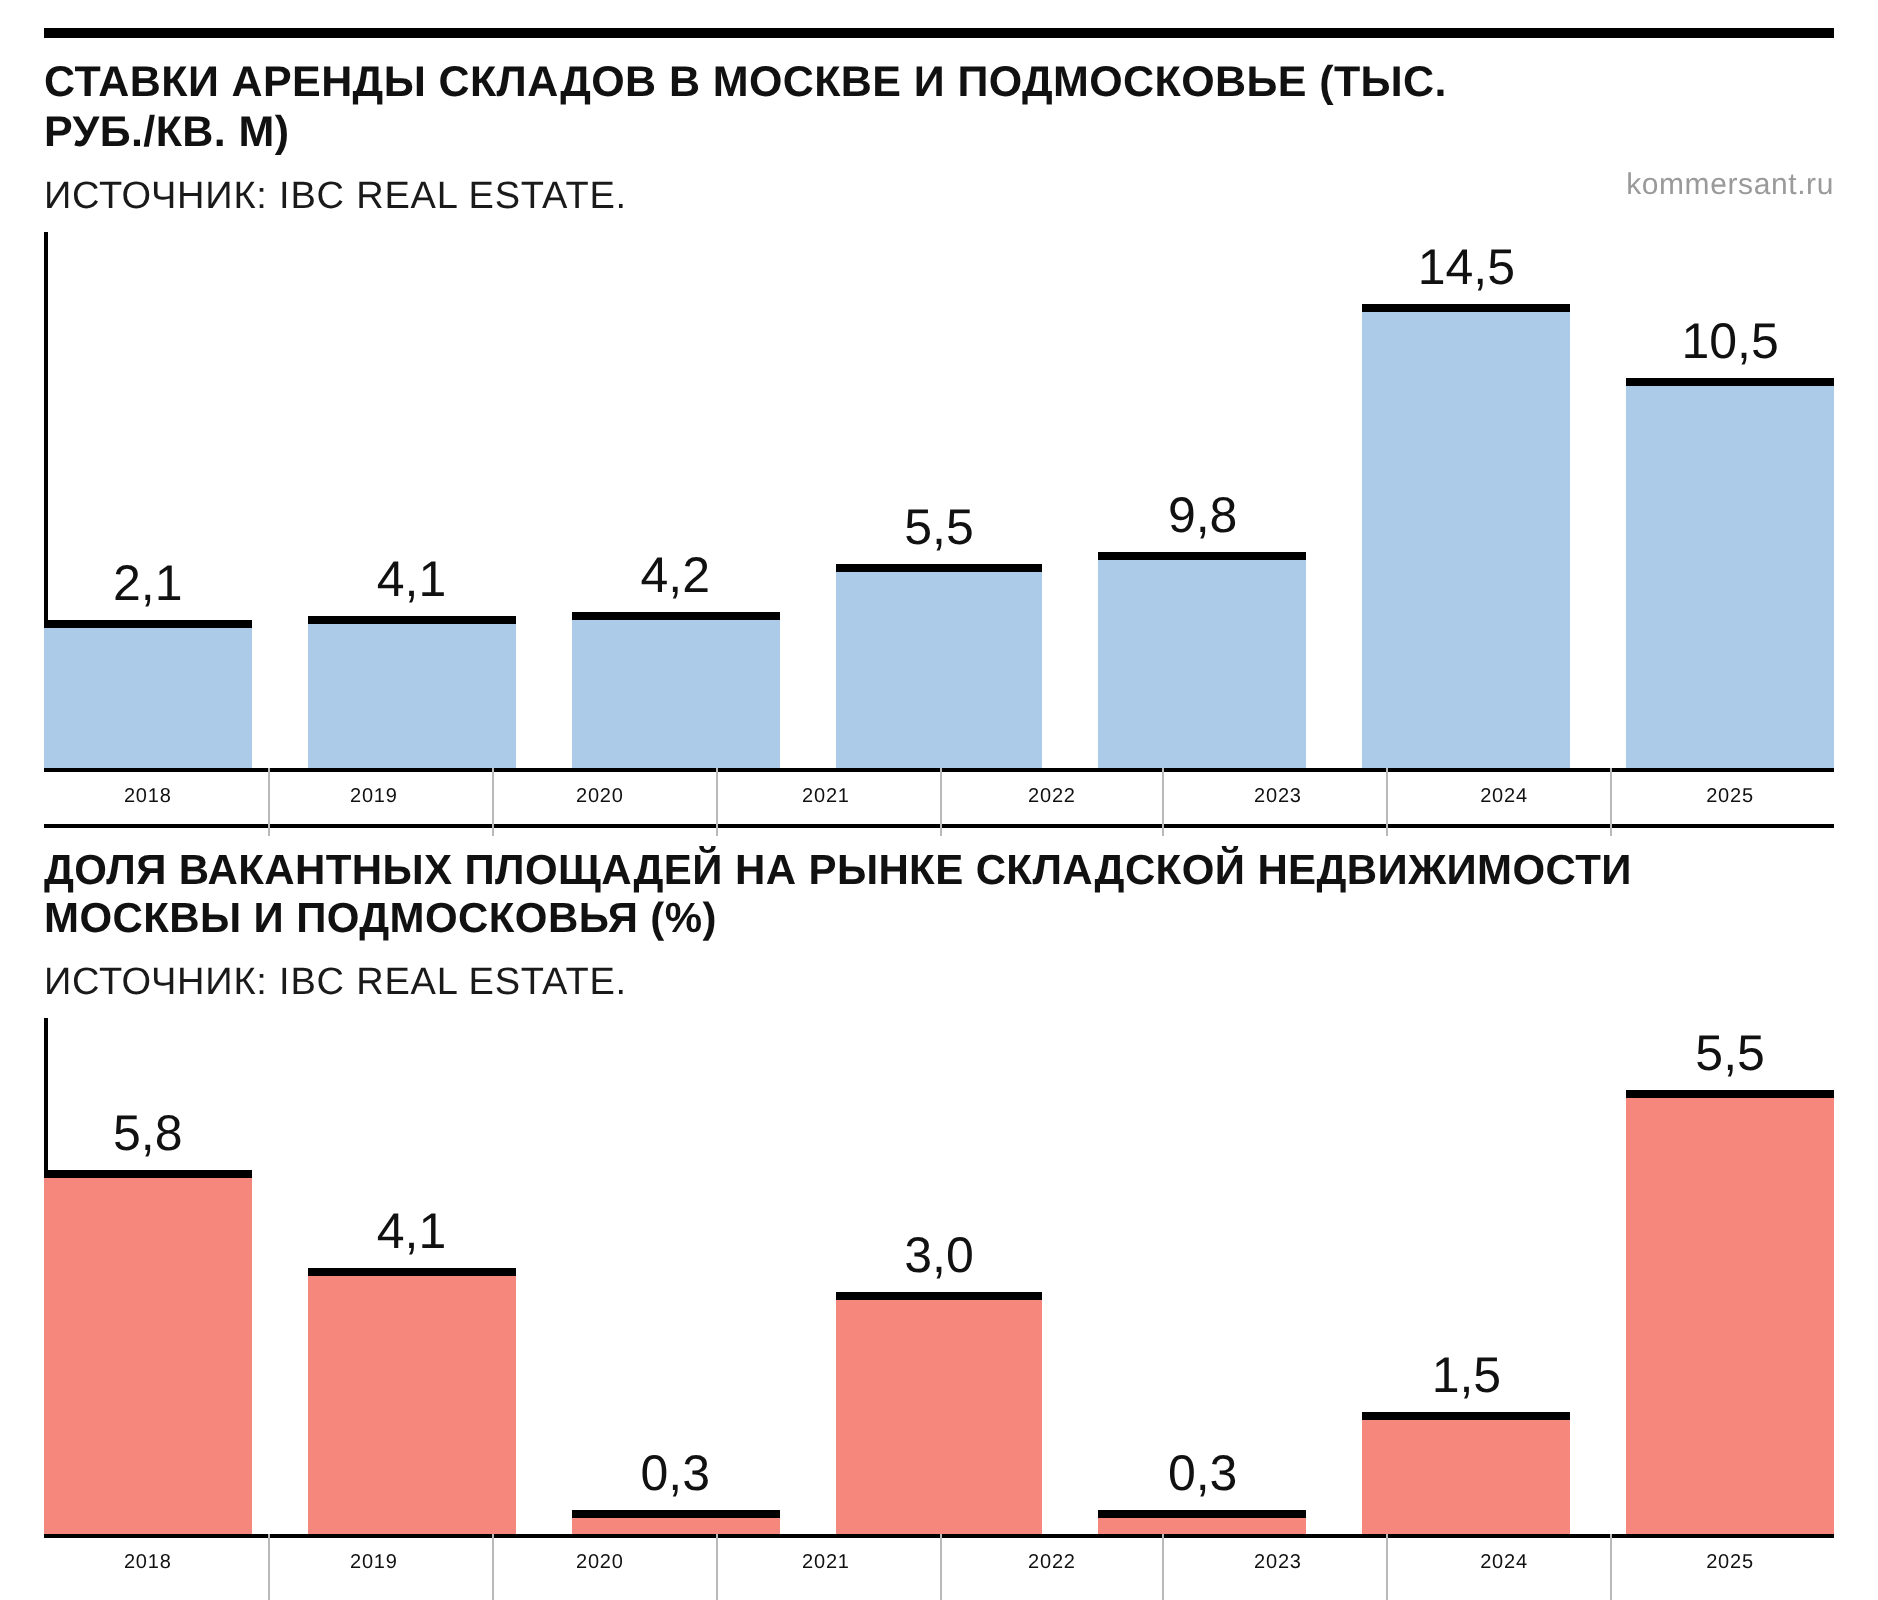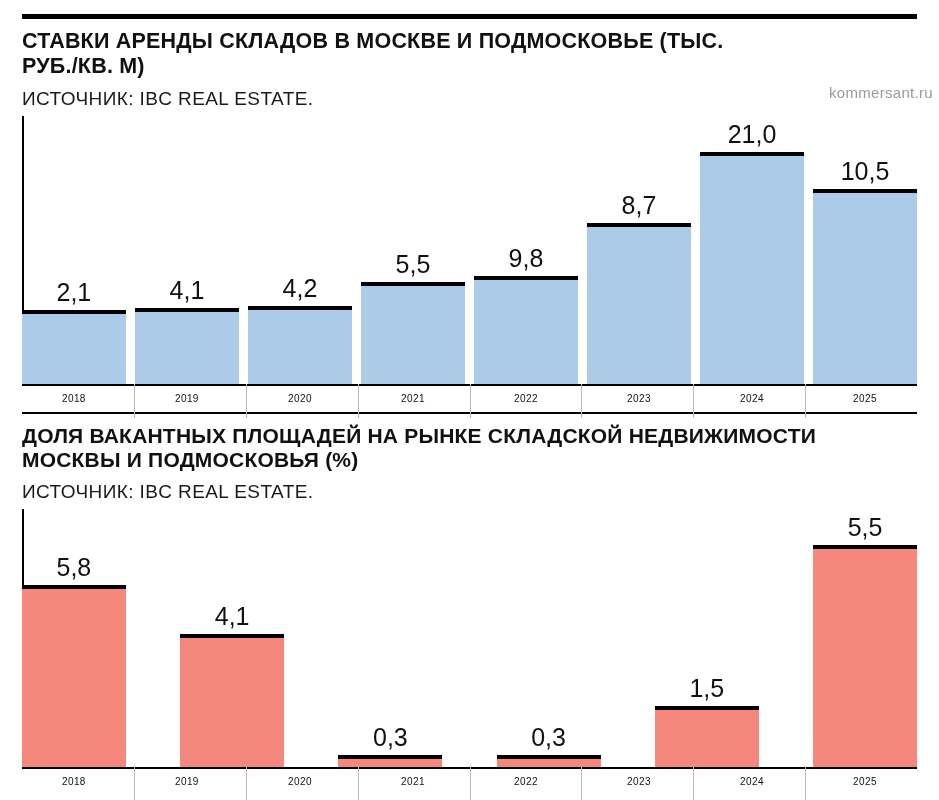--- a/index.html
+++ b/index.html
@@ -39,21 +39,21 @@
     margin: 10px 0 0 0;
     text-transform: uppercase;
     max-width: 760px;
   }
   .title.second {
     max-width: 900px;
     font-size: 21px;
   }
   .watermark {
     position: absolute;
-    right: 6px;
+    right: 22px;
     font-size: 15px;
     color: #9a9a9a;
     letter-spacing: 0.3px;
     margin-left: 18px;
   }
   .source {
     font-size: 19px;
     letter-spacing: 0.4px;
     color: #1a1a1a;
     margin: 8px 0 0 0;
@@ -174,27 +174,21 @@
             </div>
           </div>
           <div class="col">
             <div class="bar-wrap">
               <div class="val">9,8</div>
               <div class="bar blue" style="height: 108px;"></div>
             </div>
           </div>
           <div class="col">
             <div class="bar-wrap">
-              <div class="val">8,7</div>
-              <div class="bar blue" style="height: 161px;"></div>
-            </div>
-          </div>
-          <div class="col">
-            <div class="bar-wrap">
-              <div class="val">21,0</div>
+              <div class="val">14,5</div>
               <div class="bar blue" style="height: 232px;"></div>
             </div>
           </div>
           <div class="col">
             <div class="bar-wrap">
               <div class="val">10,5</div>
               <div class="bar blue" style="height: 195px;"></div>
             </div>
           </div>
         </div>
@@ -242,20 +236,26 @@
             </div>
           </div>
           <div class="col">
             <div class="bar-wrap">
               <div class="val">0,3</div>
               <div class="bar red" style="height: 12px;"></div>
             </div>
           </div>
           <div class="col">
             <div class="bar-wrap">
+              <div class="val">3,0</div>
+              <div class="bar red" style="height: 121px;"></div>
+            </div>
+          </div>
+          <div class="col">
+            <div class="bar-wrap">
               <div class="val">0,3</div>
               <div class="bar red" style="height: 12px;"></div>
             </div>
           </div>
           <div class="col">
             <div class="bar-wrap">
               <div class="val">1,5</div>
               <div class="bar red" style="height: 61px;"></div>
             </div>
           </div>

